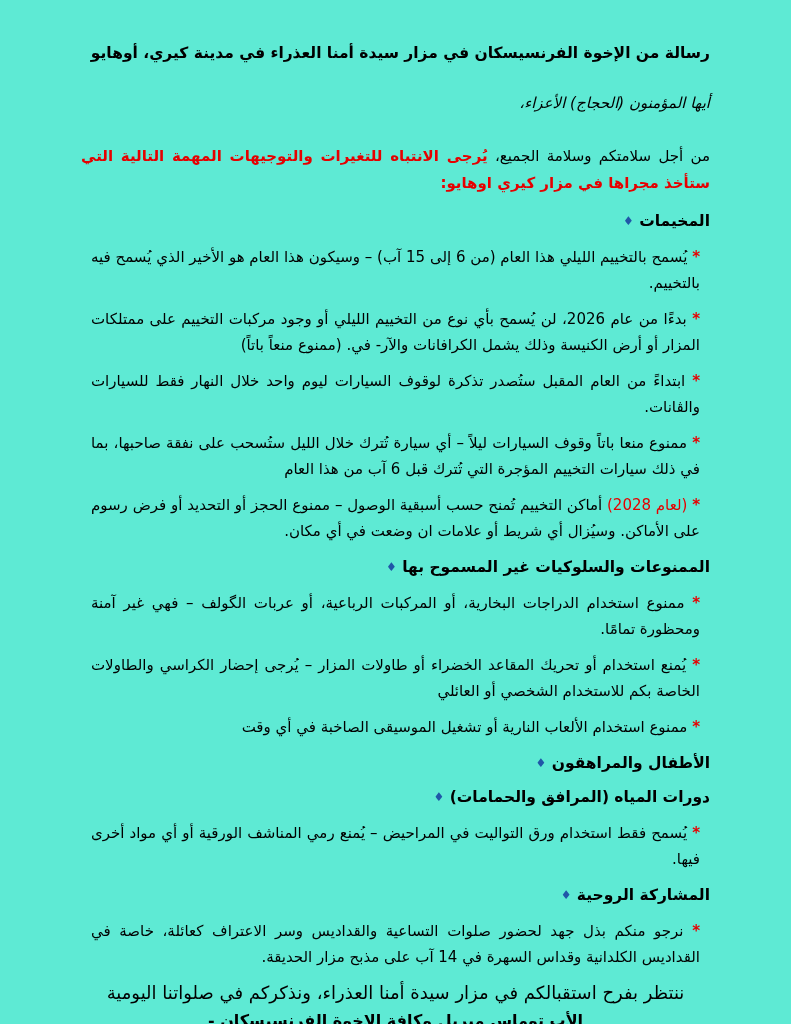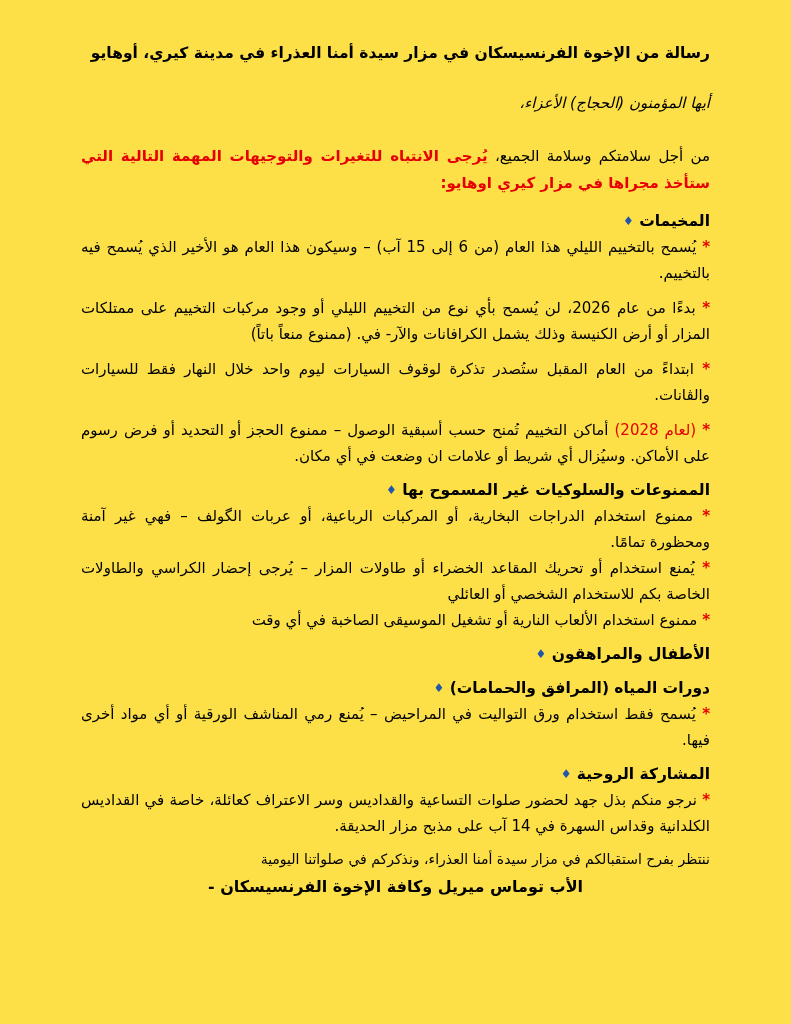--- a/index.html
+++ b/index.html
@@ -6,21 +6,21 @@
   body{
     width:791px;height:1024px;
     font-family:"DejaVu Sans","Liberation Sans",sans-serif;
     color:#000;
     direction:rtl;
   }
   .page{
     box-sizing:border-box;
     width:791px;height:1024px;
     padding:40px 81px 20px 81px;
-    background:#fde047;
+    background:#5eead4;
     overflow:hidden;
   }
   .title{
     font-weight:700;
     text-align:right;
     font-size:15.5px;line-height:26px;
     margin:0 0 24px 0;
   }
   .greeting{
     text-align:right;
@@ -42,29 +42,30 @@
     margin:8px 0 0 0;
   }
   .diamond{
     color:#2057a8;
     font-size:12px;
     vertical-align:1px;
   }
   .bullet{
     text-align:justify;
     font-size:15px;line-height:26px;
-    margin:0;
+    margin:10px;
   }
   .bullet.spaced{margin-top:9px;}
   .star{
     color:#e60000;
     font-weight:700;
   }
   .closing{
-    font-size:14px;line-height:26px;
+    text-align:center;
+    font-size:18px;line-height:26px;
     margin:7px 0 0 0;
   }
   .signature{
     text-align:center;
     font-weight:700;
     font-size:16px;line-height:26px;
     margin:2px 0 0 0;
   }
   p,h1,h3{margin:0;}
 </style>
@@ -76,20 +77,21 @@
   <h1 class="title">رسالة من الإخوة الفرنسيسكان في مزار سيدة أمنا العذراء في مدينة كيري، أوهايو</h1>
 
   <p class="greeting">أيها المؤمنون (الحجاج) الأعزاء،</p>
 
   <p class="intro"><span>من أجل سلامتكم وسلامة الجميع،</span> <span class="red-bold">يُرجى الانتباه للتغيرات والتوجيهات المهمة التالية التي ستأخذ مجراها في مزار كيري اوهايو:</span></p>
 
   <h3 class="sec-title"><span>المخيمات</span> <span class="diamond">♦</span></h3>
   <p class="bullet"><span class="star">*</span> <span>يُسمح بالتخييم الليلي هذا العام (من 6 إلى 15 آب) – وسيكون هذا العام هو الأخير الذي يُسمح فيه بالتخييم.</span></p>
   <p class="bullet spaced"><span class="star">*</span> <span>بدءًا من عام 2026، لن يُسمح بأي نوع من التخييم الليلي أو وجود مركبات التخييم على ممتلكات المزار أو أرض الكنيسة وذلك يشمل الكرافانات والآر- في. (ممنوع منعاً باتاً)</span></p>
   <p class="bullet spaced"><span class="star">*</span> <span>ابتداءً من العام المقبل ستُصدر تذكرة لوقوف السيارات ليوم واحد خلال النهار فقط للسيارات والڤانات.</span></p>
+  <p class="bullet spaced"><span class="star">*</span> <span>ممنوع منعا باتاً وقوف السيارات ليلاً – أي سيارة تُترك خلال الليل ستُسحب على نفقة صاحبها، بما في ذلك سيارات التخييم المؤجرة التي تُترك قبل 6 آب من هذا العام</span></p>
   <p class="bullet spaced"><span class="star">*</span> <span class="lead-red">(لعام 2028)</span> <span>أماكن التخييم تُمنح حسب أسبقية الوصول – ممنوع الحجز أو التحديد أو فرض رسوم على الأماكن. وسيُزال أي شريط أو علامات ان وضعت في أي مكان.</span></p>
 
   <h3 class="sec-title"><span>الممنوعات والسلوكيات غير المسموح بها</span> <span class="diamond">♦</span></h3>
   <p class="bullet"><span class="star">*</span> <span>ممنوع استخدام الدراجات البخارية، أو المركبات الرباعية، أو عربات الگولف – فهي غير آمنة ومحظورة تمامًا.</span></p>
   <p class="bullet"><span class="star">*</span> <span>يُمنع استخدام أو تحريك المقاعد الخضراء أو طاولات المزار – يُرجى إحضار الكراسي والطاولات الخاصة بكم للاستخدام الشخصي أو العائلي</span></p>
   <p class="bullet"><span class="star">*</span> <span>ممنوع استخدام الألعاب النارية أو تشغيل الموسيقى الصاخبة في أي وقت</span></p>
 
   <h3 class="sec-title"><span>الأطفال والمراهقون</span> <span class="diamond">♦</span></h3>
 
   <h3 class="sec-title"><span>دورات المياه (المرافق والحمامات)</span> <span class="diamond">♦</span></h3>

